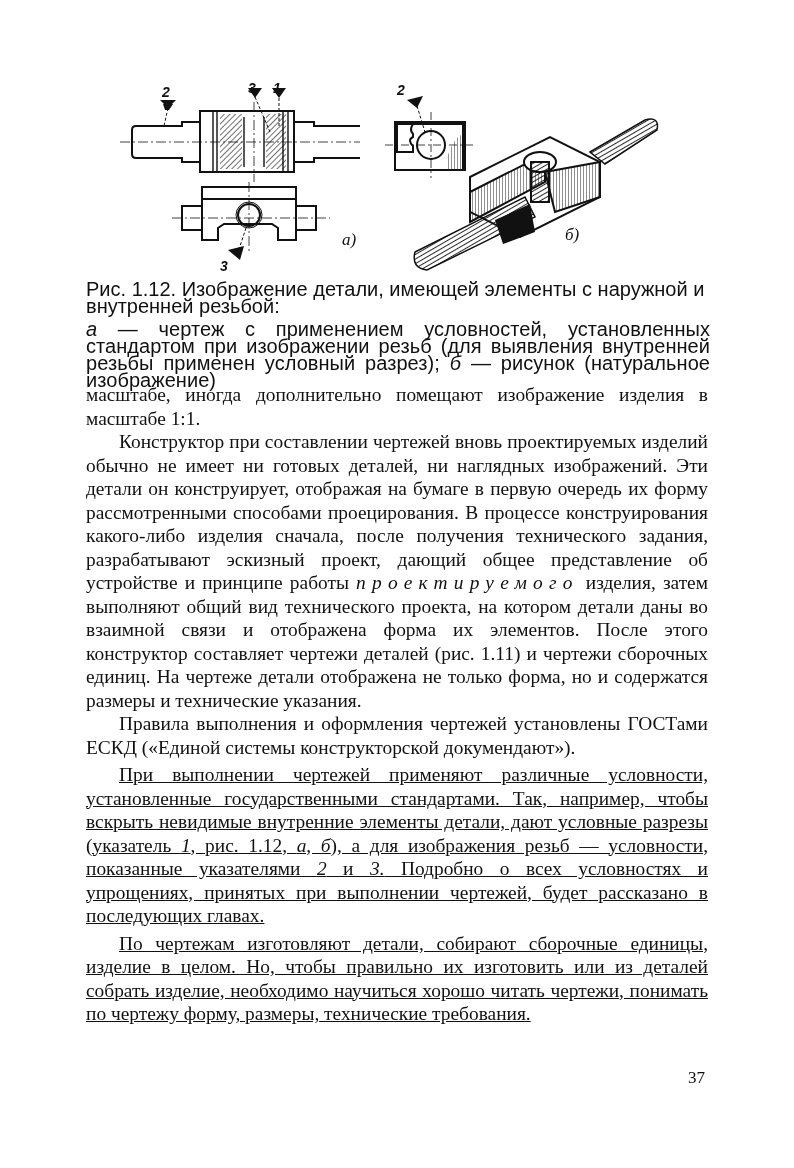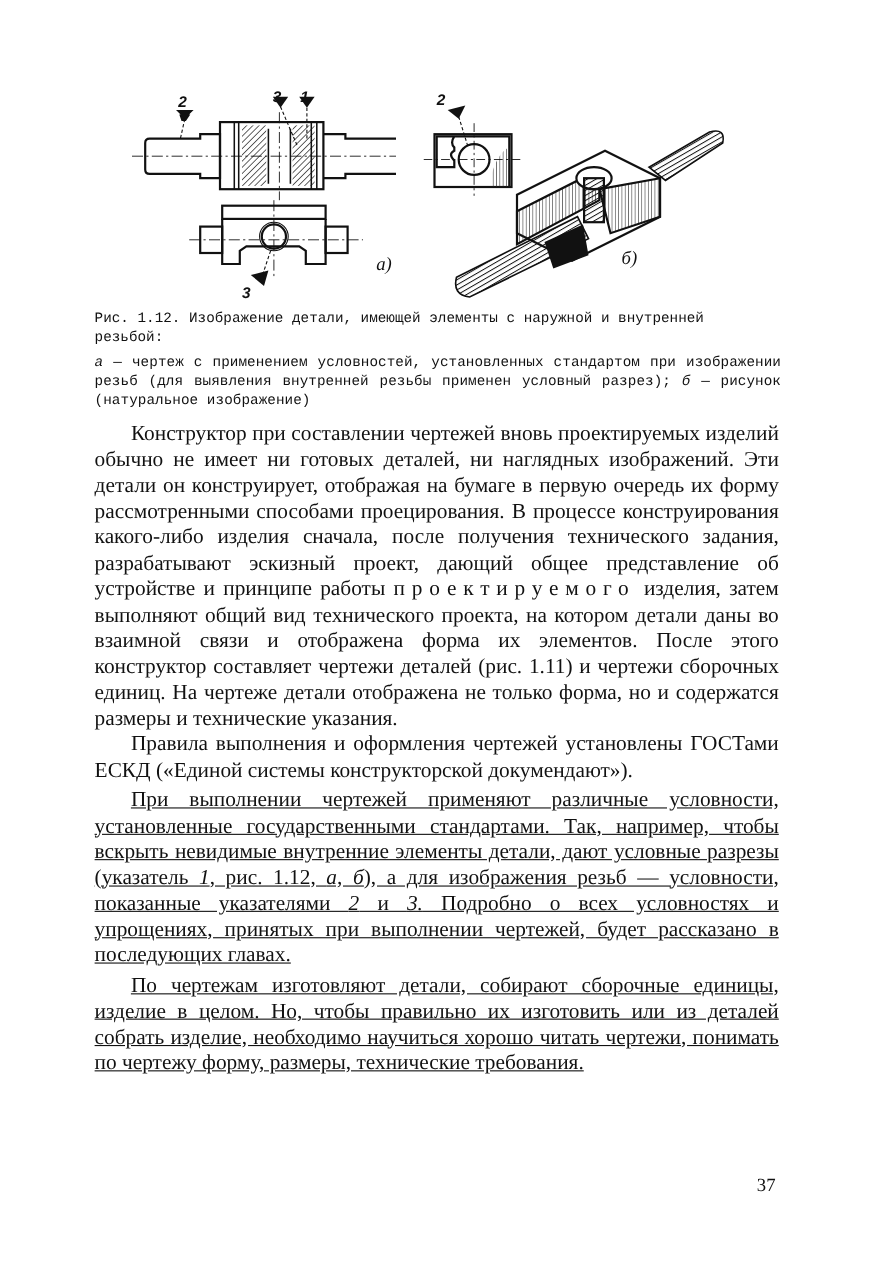--- a/index.html
+++ b/index.html
@@ -1,30 +1,30 @@
 <!DOCTYPE html>
 <html><head>
 <meta charset="utf-8">
 <style>
   html, body { margin: 0; padding: 0; background: #ffffff; }
   body { width: 794px; height: 1168px; position: relative; overflow: hidden; color: #111; font-family: "Liberation Serif", serif; }
   .figure { position: absolute; left: 120px; top: 82px; width: 590px; height: 195px; }
   .fig-svg { position: absolute; left: 0; top: 0; }
   .fig-label { position: absolute; font-family: "Liberation Serif", serif; font-style: italic; font-size: 17px; color: #111; }
   .callout-num { position: absolute; font-family: "Liberation Sans", sans-serif; font-style: italic; font-weight: bold; font-size: 14px; color: #111; }
-  .caption { position: absolute; left: 86px; top: 281px; width: 624px; font-family: Liberation Mono, monospace; font-size: 13px; line-height: 17px; }
+  .caption { position: absolute; left: 86px; top: 281px; width: 624px; font-family: Liberation Sans, sans-serif; font-size: 20px; line-height: 17px; }
   .caption .title { margin: 0 0 6px 0; }
   .caption .desc { margin: 0; letter-spacing: 0.05px; text-align: justify; }
   .caption .desc i { font-style: italic; }
   .body-text { position: absolute; left: 86px; top: 383px; width: 622px; font-family: "Liberation Serif", serif; font-size: 19.4px; line-height: 23.5px; }
   .body-text p { margin: 0; text-align: justify; }
   .body-text p.indent { text-indent: 33px; }
   .body-text p.gap { margin-top: 4px; text-decoration: underline; }
   .body-text i { font-style: italic; }
-  .spaced { letter-spacing: 6.2px; }
+  .spaced { letter-spacing: 6.2px; font-style: italic; }
   .page-number { position: absolute; left: 688px; top: 1068px; font-family: "Liberation Serif", serif; font-size: 17px; }
 </style>
 </head>
 <body>
 
 <div class="figure">
   <svg class="fig-svg" width="240" height="195" viewBox="0 0 240 195">
     <defs>
       <pattern id="hatch" width="4" height="4" patternUnits="userSpaceOnUse" patternTransform="rotate(45)">
         <line x1="0" y1="0" x2="0" y2="4" stroke="#333" stroke-width="1.4"></line>
@@ -118,19 +118,20 @@
   <span class="callout-num" style="left:277px;top:0px;">2</span>
   <span class="fig-label" style="left:445px;top:143px;">б)</span>
 </div>
 
 <div class="caption">
   <p class="title">Рис. 1.12. Изображение детали, имеющей элементы с наружной и внутренней резьбой:</p>
   <p class="desc"><i>а</i><span> — чертеж с применением условностей, установленных стандартом при изображении резьб (для выявления внутренней резьбы применен условный разрез); </span><i>б</i><span> — рисунок (натуральное изображение)</span></p>
 </div>
 
 <div class="body-text">
+  <p>масштабе, иногда дополнительно помещают изображение изделия в масштабе 1:1.</p>
   <p class="indent"><span>Конструктор при составлении чертежей вновь проектируемых изделий обычно не имеет ни готовых деталей, ни наглядных изоб­ражений. Эти детали он конструирует, отображая на бумаге в первую очередь их форму рассмотренными способами проецирования. В процессе конструирования какого-либо изделия сначала, после получения технического задания, разрабатывают эскизный проект, дающий общее представление об устройстве и принципе работы </span><span class="spaced">проектируемого</span><span> изделия, затем выполняют общий вид технического проекта, на котором детали даны во взаимной связи и отображена форма их элементов. После этого конструктор сос­тавляет чертежи деталей (рис. 1.11) и чертежи сборочных единиц. На чертеже детали отображена не только форма, но и содержатся размеры и технические указания.</span></p>
   <p class="indent">Правила выполнения и оформления чертежей установлены ГОСТами ЕСКД («Единой системы конструкторской докумен­дают»).</p>
   <p class="indent gap"><span>При выполнении чертежей применяют различные условности, установленные государственными стандартами. Так, например, чтобы вскрыть невидимые внутренние элементы детали, дают ус­ловные разрезы (указатель </span><i>1</i><span>, рис. 1.12, </span><i>а, б</i><span>), а для изображения резьб — условности, показанные указателями </span><i>2</i><span> и </span><i>3.</i><span> Подробно о всех условностях и упрощениях, принятых при выполнении черте­жей, будет рассказано в последующих главах.</span></p>
   <p class="indent gap">По чертежам изготовляют детали, собирают сборочные единицы, изделие в целом. Но, чтобы правильно их изготовить или из деталей собрать изделие, необходимо научиться хорошо читать чертежи, понимать по чертежу форму, размеры, технические требования.</p>
 </div>
 
 <div class="page-number">37</div>
 
 </body></html>

